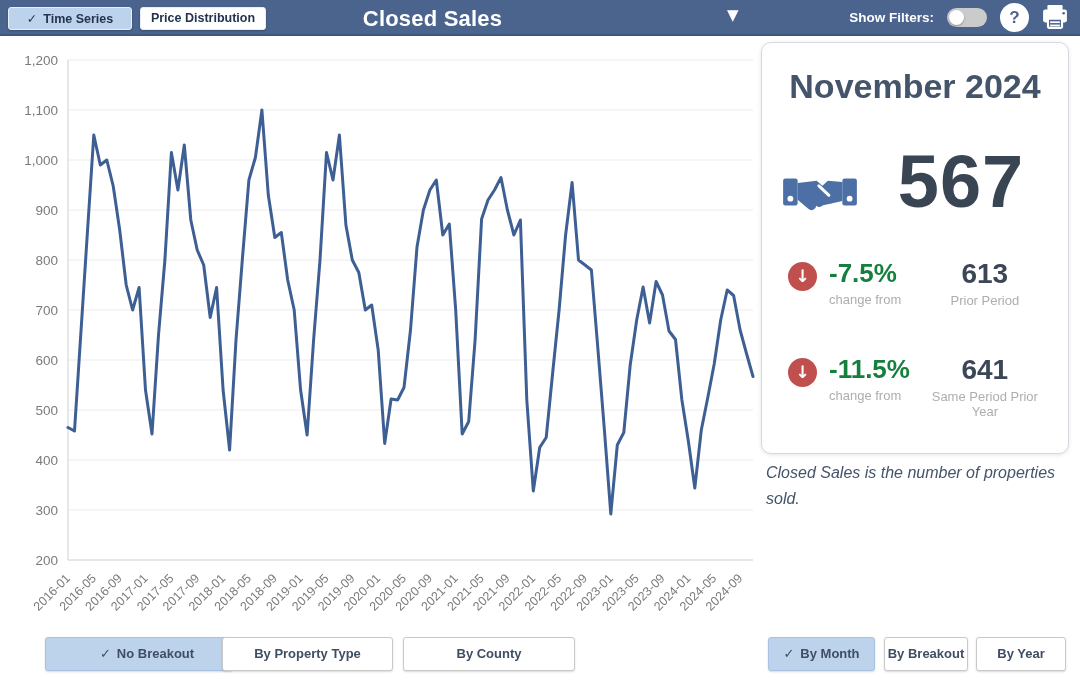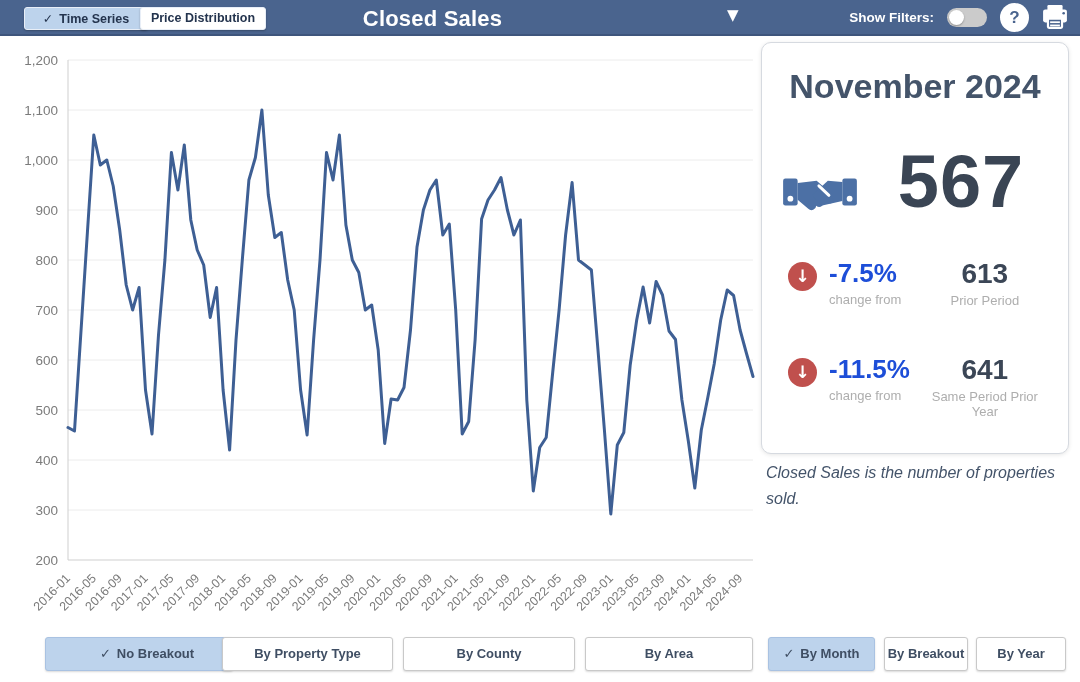--- a/index.html
+++ b/index.html
@@ -7,21 +7,21 @@
               font-family:"Liberation Sans", sans-serif; }
   .screen { position:relative; width:1080px; height:682px; background:#fff; }
 
   
   .header { position:absolute; left:0; top:3; width:1080px; height:36px;
             background:#4A648E; border-bottom:2px solid #3E557C; }
   .view-tab { position:absolute; top:7px; height:23px; border-radius:3px;
               font-size:12.5px; font-weight:bold; color:#24344e; text-align:center;
               line-height:21px; cursor:pointer; border:1px solid #e8eef7;
               box-shadow:0 1px 2px rgba(0,0,0,.25); }
-  .view-tab.selected { background:#BDD3EC; left:8px; width:124px;margin-left:16px; }
+  .view-tab.selected { background:#BDD3EC; left:8px; width:124px; }
   .view-tab.plain    { background:#ffffff; left:140px; width:126px; }
   .hdr-title { position:absolute; left:340px; top:6px; width:185px; text-align:center;
                color:#fff; font-size:22px; font-weight:bold; letter-spacing:.2px; }
   .hdr-caret { position:absolute; left:727px; top:6px; color:#fff; font-size:15px;
                font-family:"DejaVu Sans", sans-serif; cursor:pointer; }
   .hdr-right { position:absolute; right:10px; top:0; height:34px; display:flex;
                align-items:center; gap:13px; }
   .filters-label { color:#fff; font-size:13.5px; font-weight:bold; }
   .toggle { position:relative; width:40px; height:19px; border-radius:10px;
             background:#cbcbcb; cursor:pointer; }
@@ -43,21 +43,21 @@
   .handshake { position:absolute; left:20px; top:122px; }
   .card-value { position:absolute; left:104px; top:96px; width:190px; text-align:center;
                 font-size:74px; font-weight:600; color:#3A4554; letter-spacing:1px; }
   .stat-row { position:absolute; left:26px; width:260px; display:flex; align-items:flex-start; }
   .stat-row.r1 { top:216px; }
   .stat-row.r2 { top:312px; }
   .down-circle { width:29px; height:29px; border-radius:50%; background:#C0504D; color:#fff;
                  text-align:center; line-height:29px; font-size:17px; font-weight:bold;
                  font-family:"DejaVu Sans", sans-serif; flex:0 0 29px; margin-top:3px; }
   .pct-block { margin-left:12px; width:110px; }
-  .pct { font-size:26px; font-weight:bold; color:#1d4ed8; line-height:1.15; }
+  .pct { font-size:26px; font-weight:bold; color:#15803d; line-height:1.15; }
   .muted { font-size:13px; color:#aeaeae; margin-top:3px; }
   .ref-block { margin-left:auto; width:150px; text-align:center; }
   .ref-val { font-size:28px; font-weight:bold; color:#3B4656; line-height:1.1; }
   .card-desc { position:absolute; left:766px; top:460px; width:298px; text-align:left;
                font-style:italic; font-size:16px; color:#44546A; line-height:1.6; }
 
   
   .fbtn { position:absolute; top:637px; height:34px; background:#fff; border:1px solid #c9c9c9;
           border-radius:3px; color:#3F4E63; font-size:13px; font-weight:bold; text-align:center;
           line-height:32px; cursor:pointer; box-shadow:0 1px 2px rgba(0,0,0,.15); }
@@ -198,18 +198,17 @@
         <div class="muted">Same Period Prior Year</div>
       </div>
     </div>
   </div>
 
   <div class="card-desc">Closed Sales is the number of properties sold.</div>
 
   <div id="fb0" class="fbtn selected"><span class="check">✓</span><span>No Breakout</span></div>
   <div id="fb1" class="fbtn"><span>By Property Type</span></div>
   <div id="fb2" class="fbtn"><span>By County</span></div>
-  <div id="fb3" class="fbtn"><span>By Area</span></div>
   <div id="fb4" class="fbtn selected"><span class="check">✓</span><span>By Month</span></div>
   <div id="fb5" class="fbtn"><span>By Breakout</span></div>
   <div id="fb6" class="fbtn"><span>By Year</span></div>
 
 </div>
 
 </body></html>

